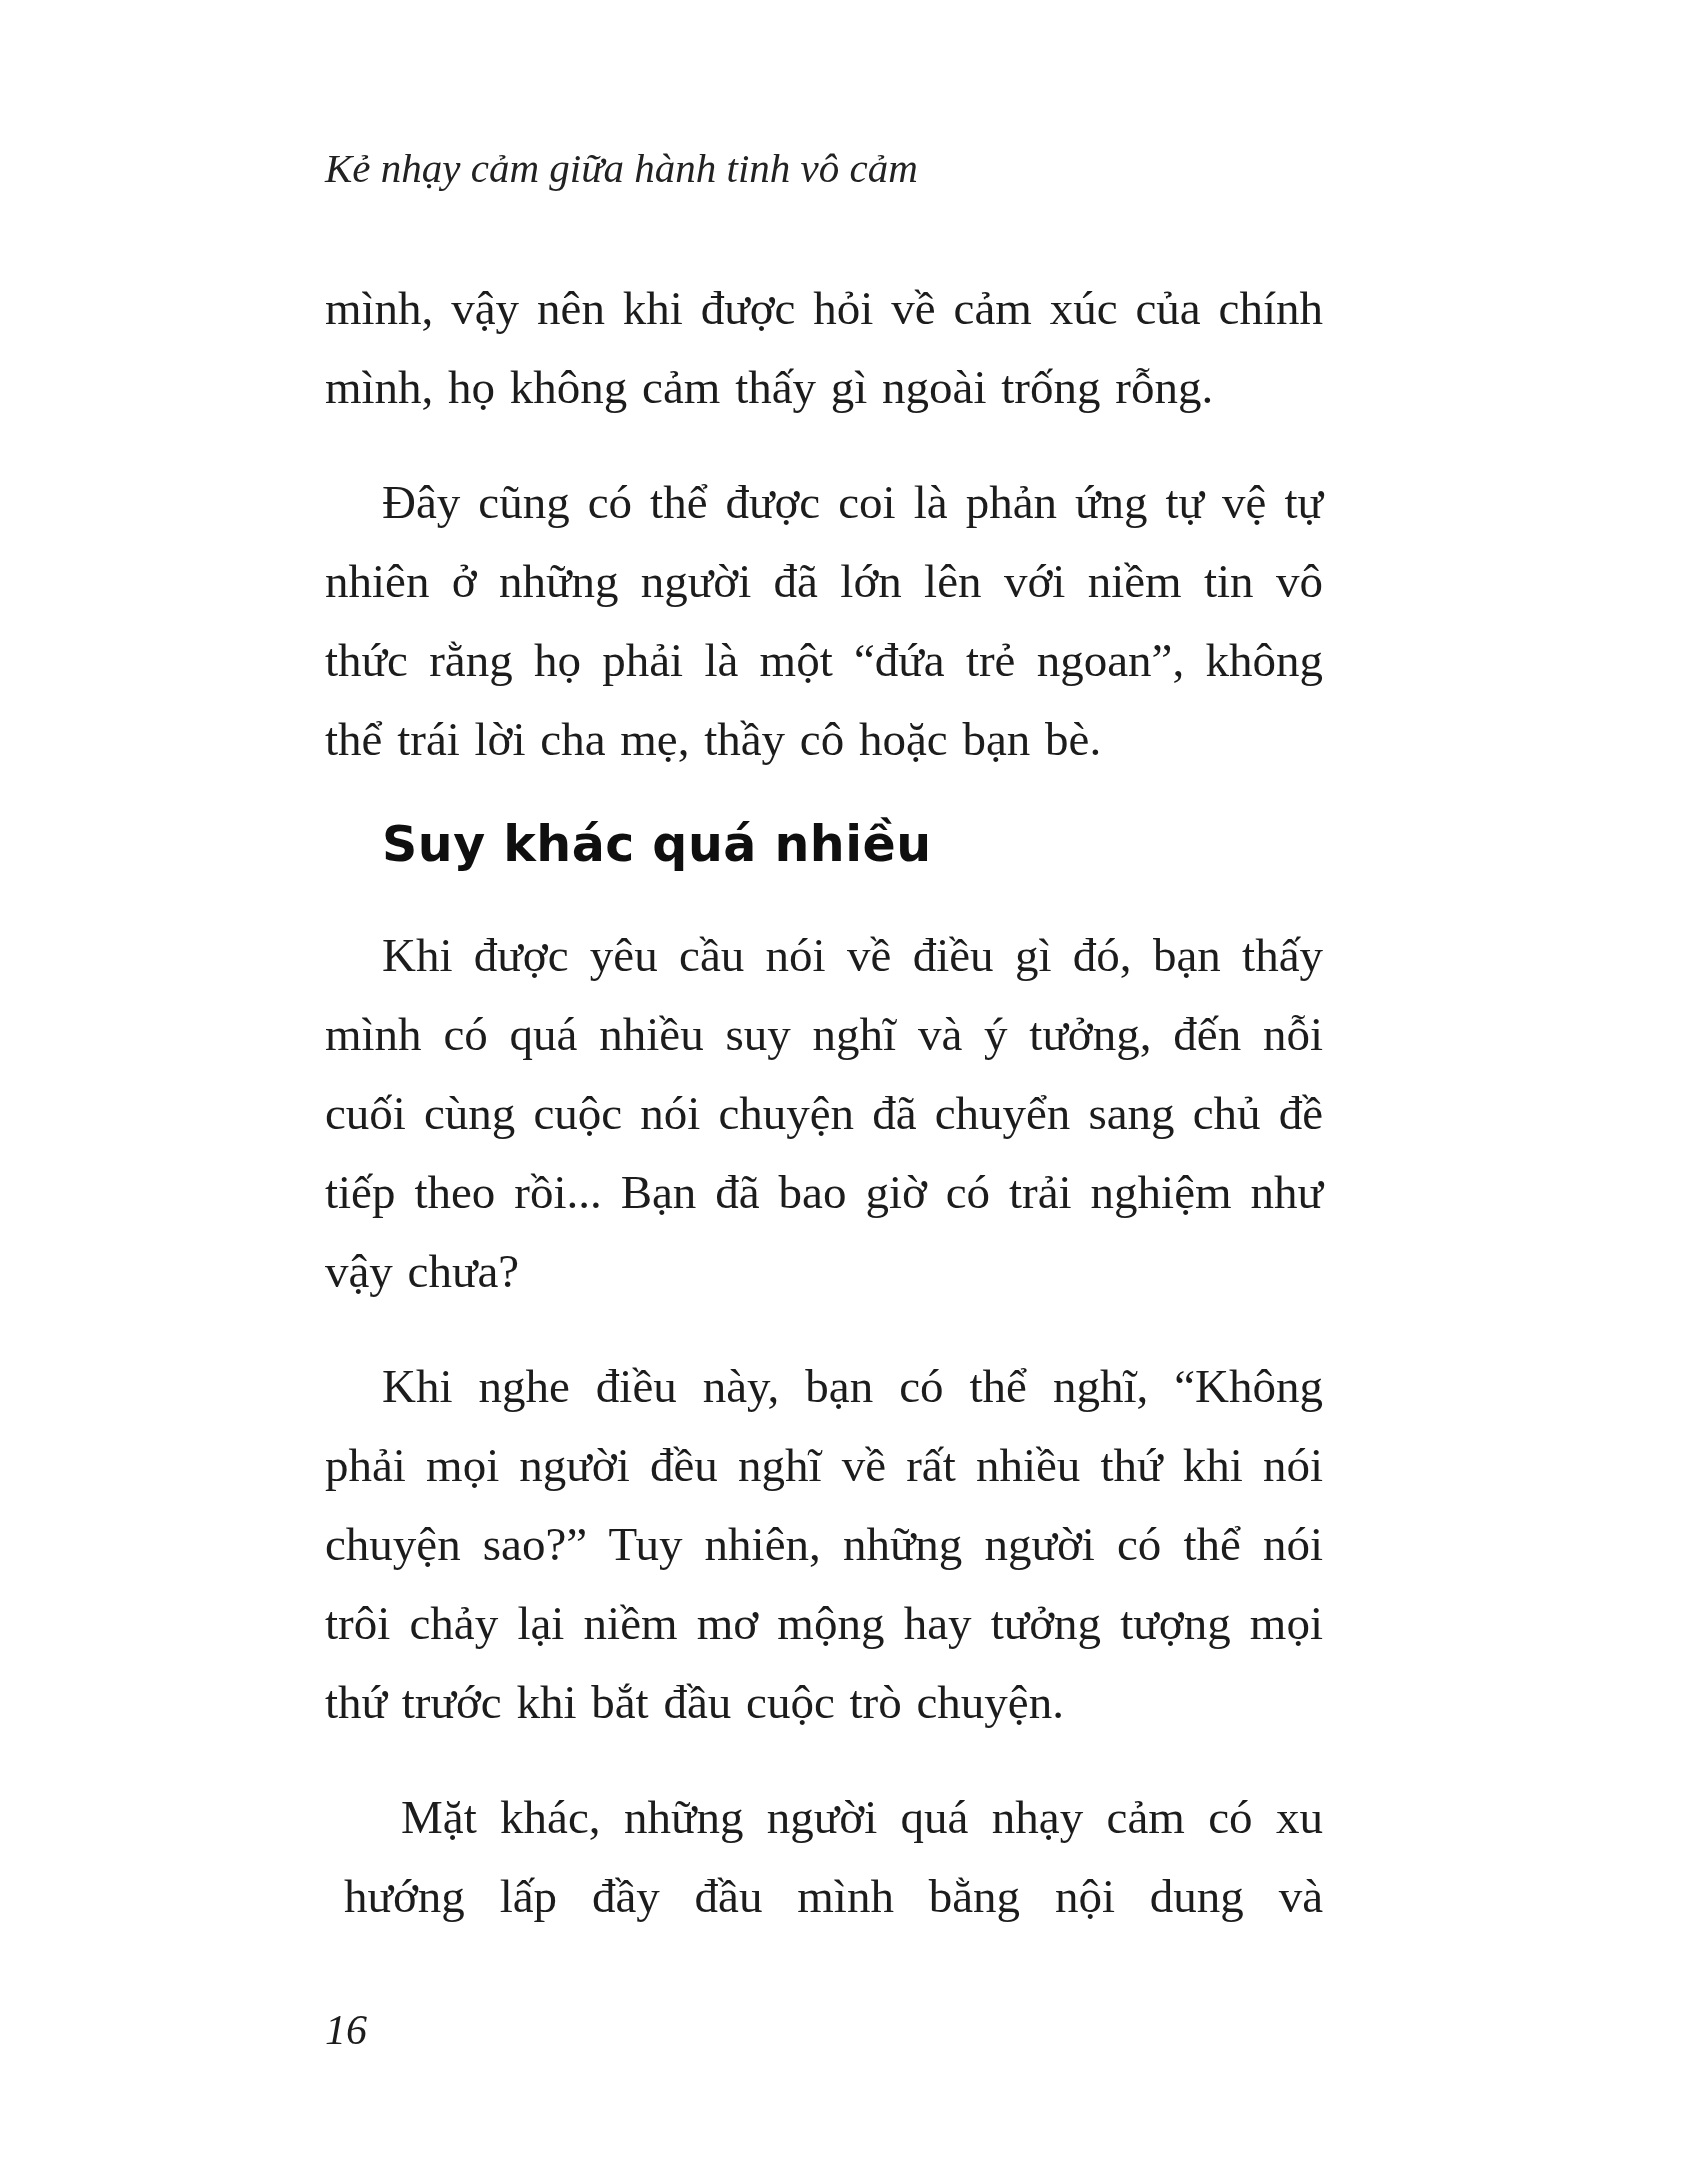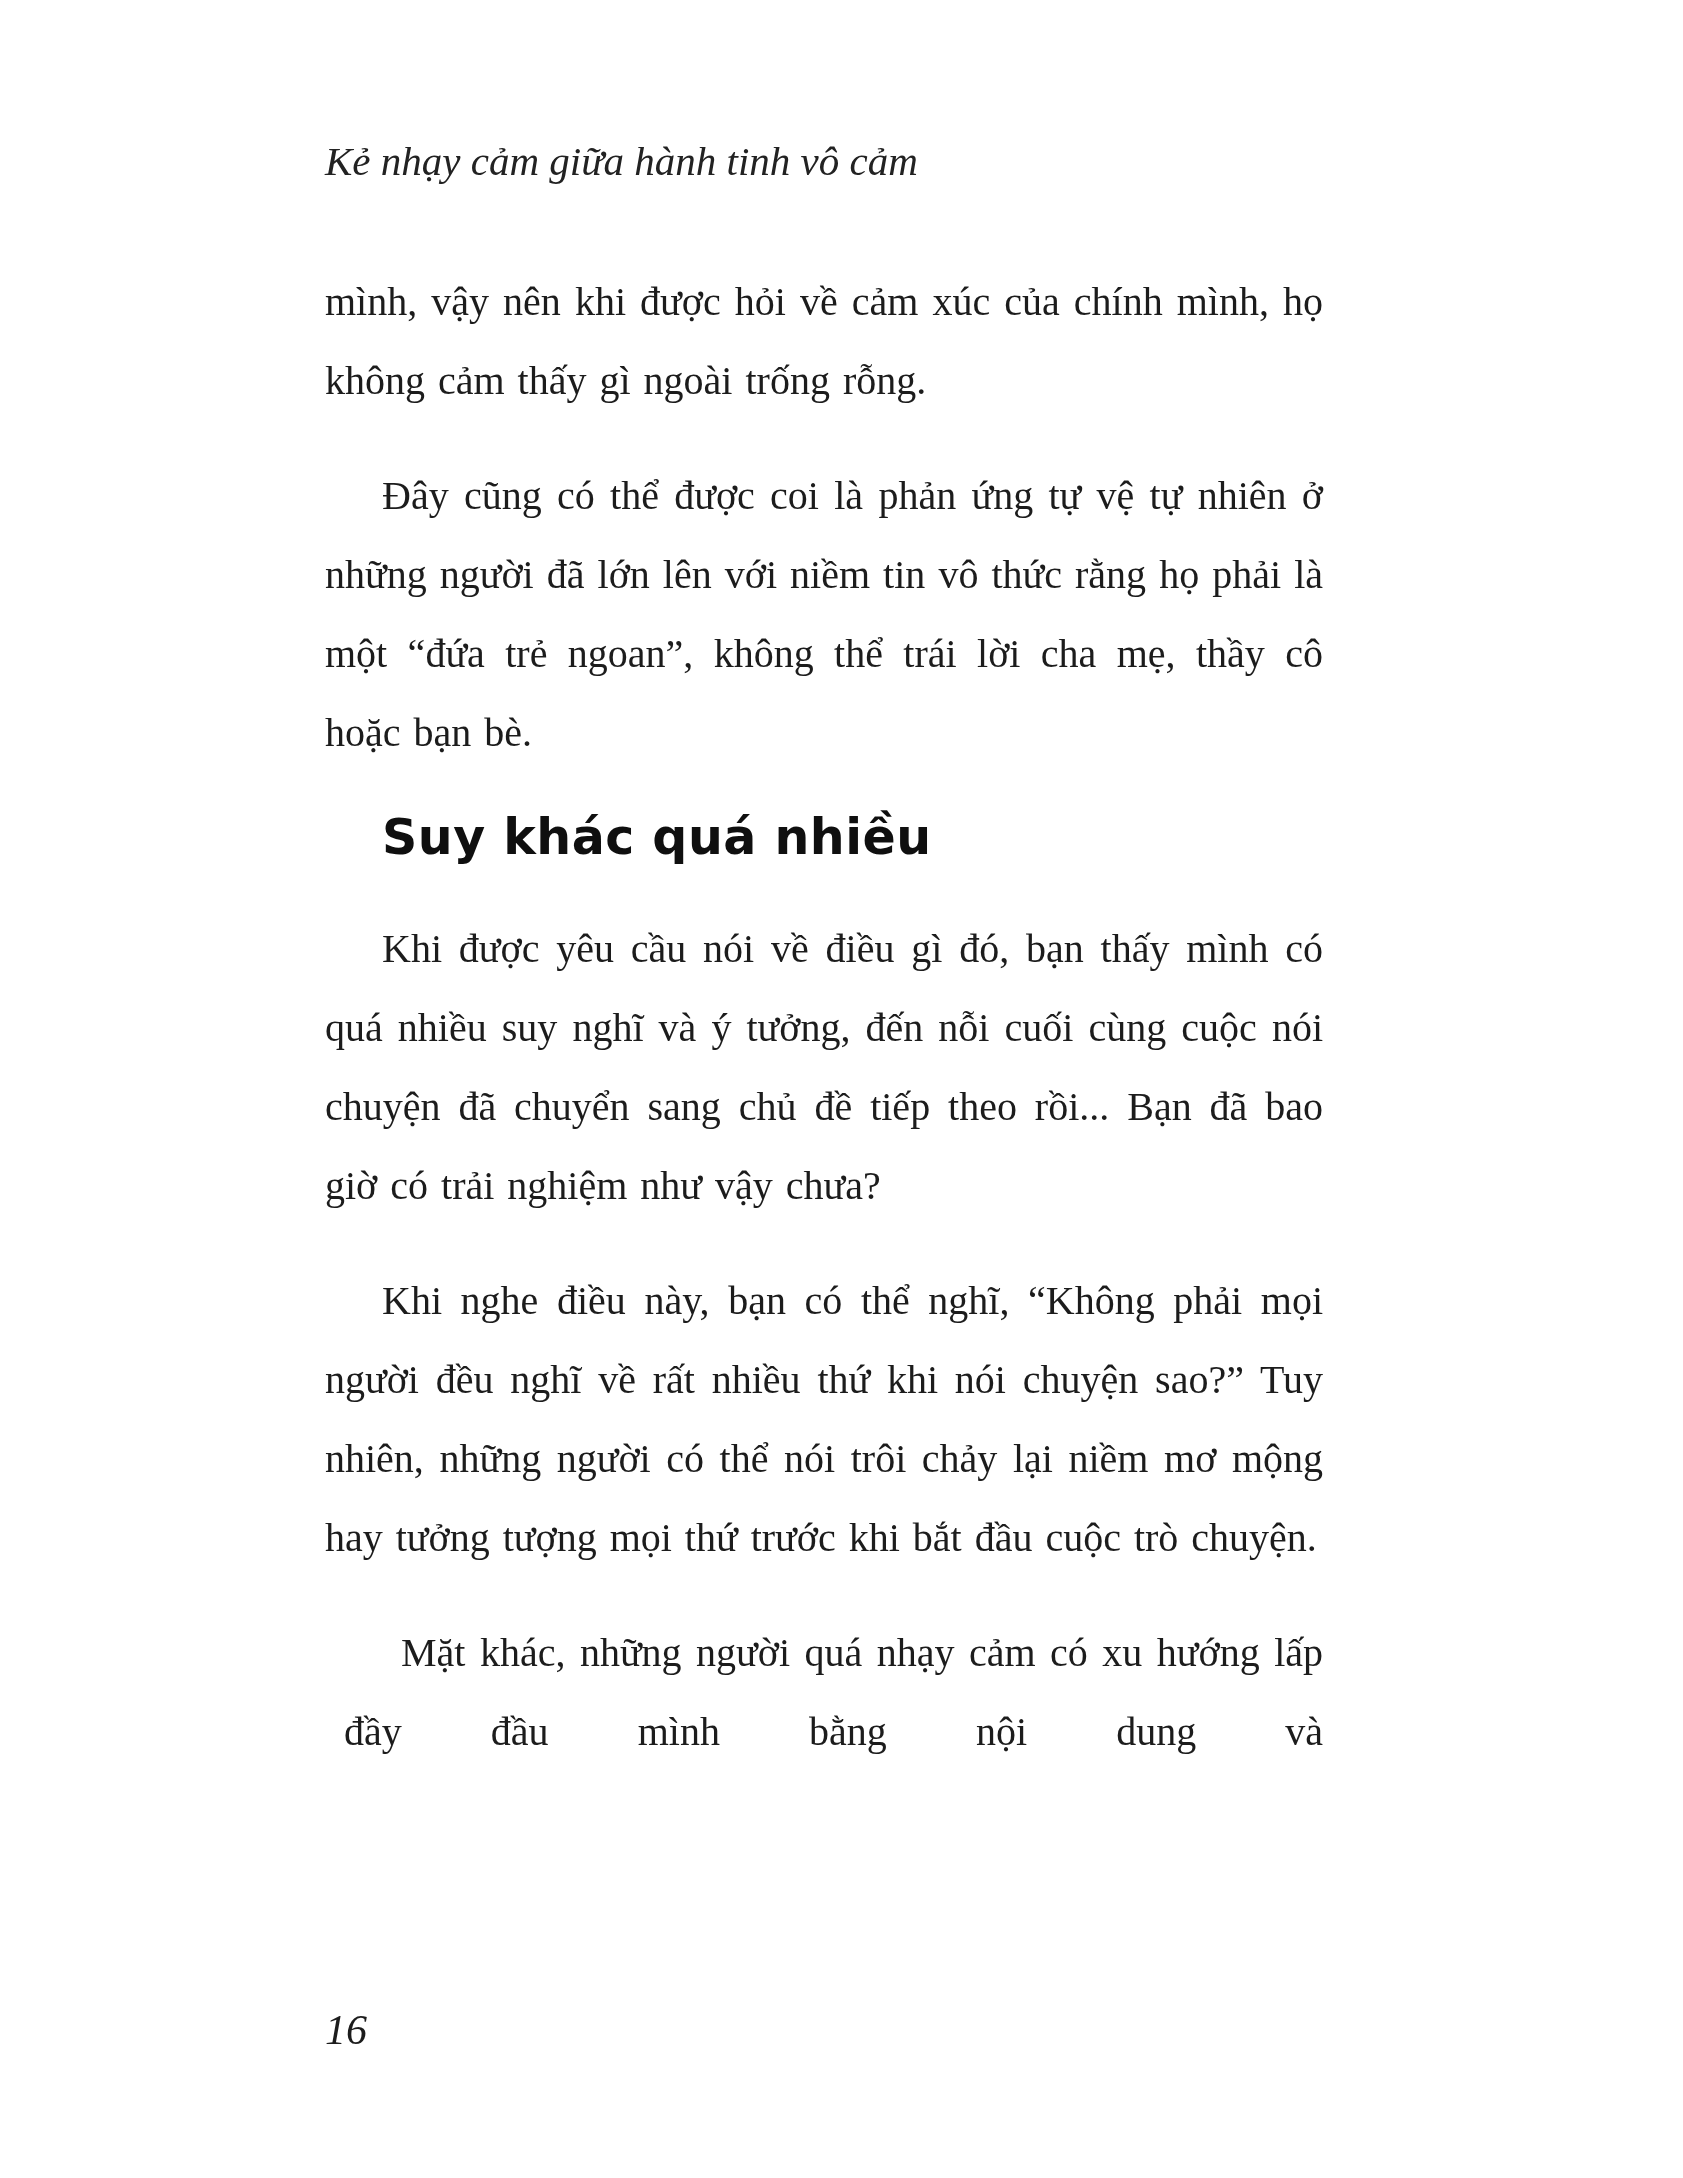--- a/index.html
+++ b/index.html
@@ -10,32 +10,32 @@
     height: 2178px;
     margin: 0 auto;
     background: #ffffff;
     font-family: "Liberation Serif", serif;
     color: #1c1c1c;
     overflow: hidden;
   }
   .content {
     position: absolute;
     left: 325px;
-    top: 136px;
+    top: 143px;
     width: 998px;
   }
   .running-header {
     font-style: italic;
     font-size: 41px;
     line-height: 51px;
     color: #222222;
     margin-bottom: 75px;
   }
   p.para {
-    font-size: 40px;
+    font-size: 47px;
     line-height: 79px;
     text-align: justify;
     word-spacing: 3px;
     margin-bottom: 36px;
   }
   p.para.indent { text-indent: 57px; }
   p.para.justify-last {
     text-align-last: justify;
     margin-bottom: 0;
     margin-left: 19px;

